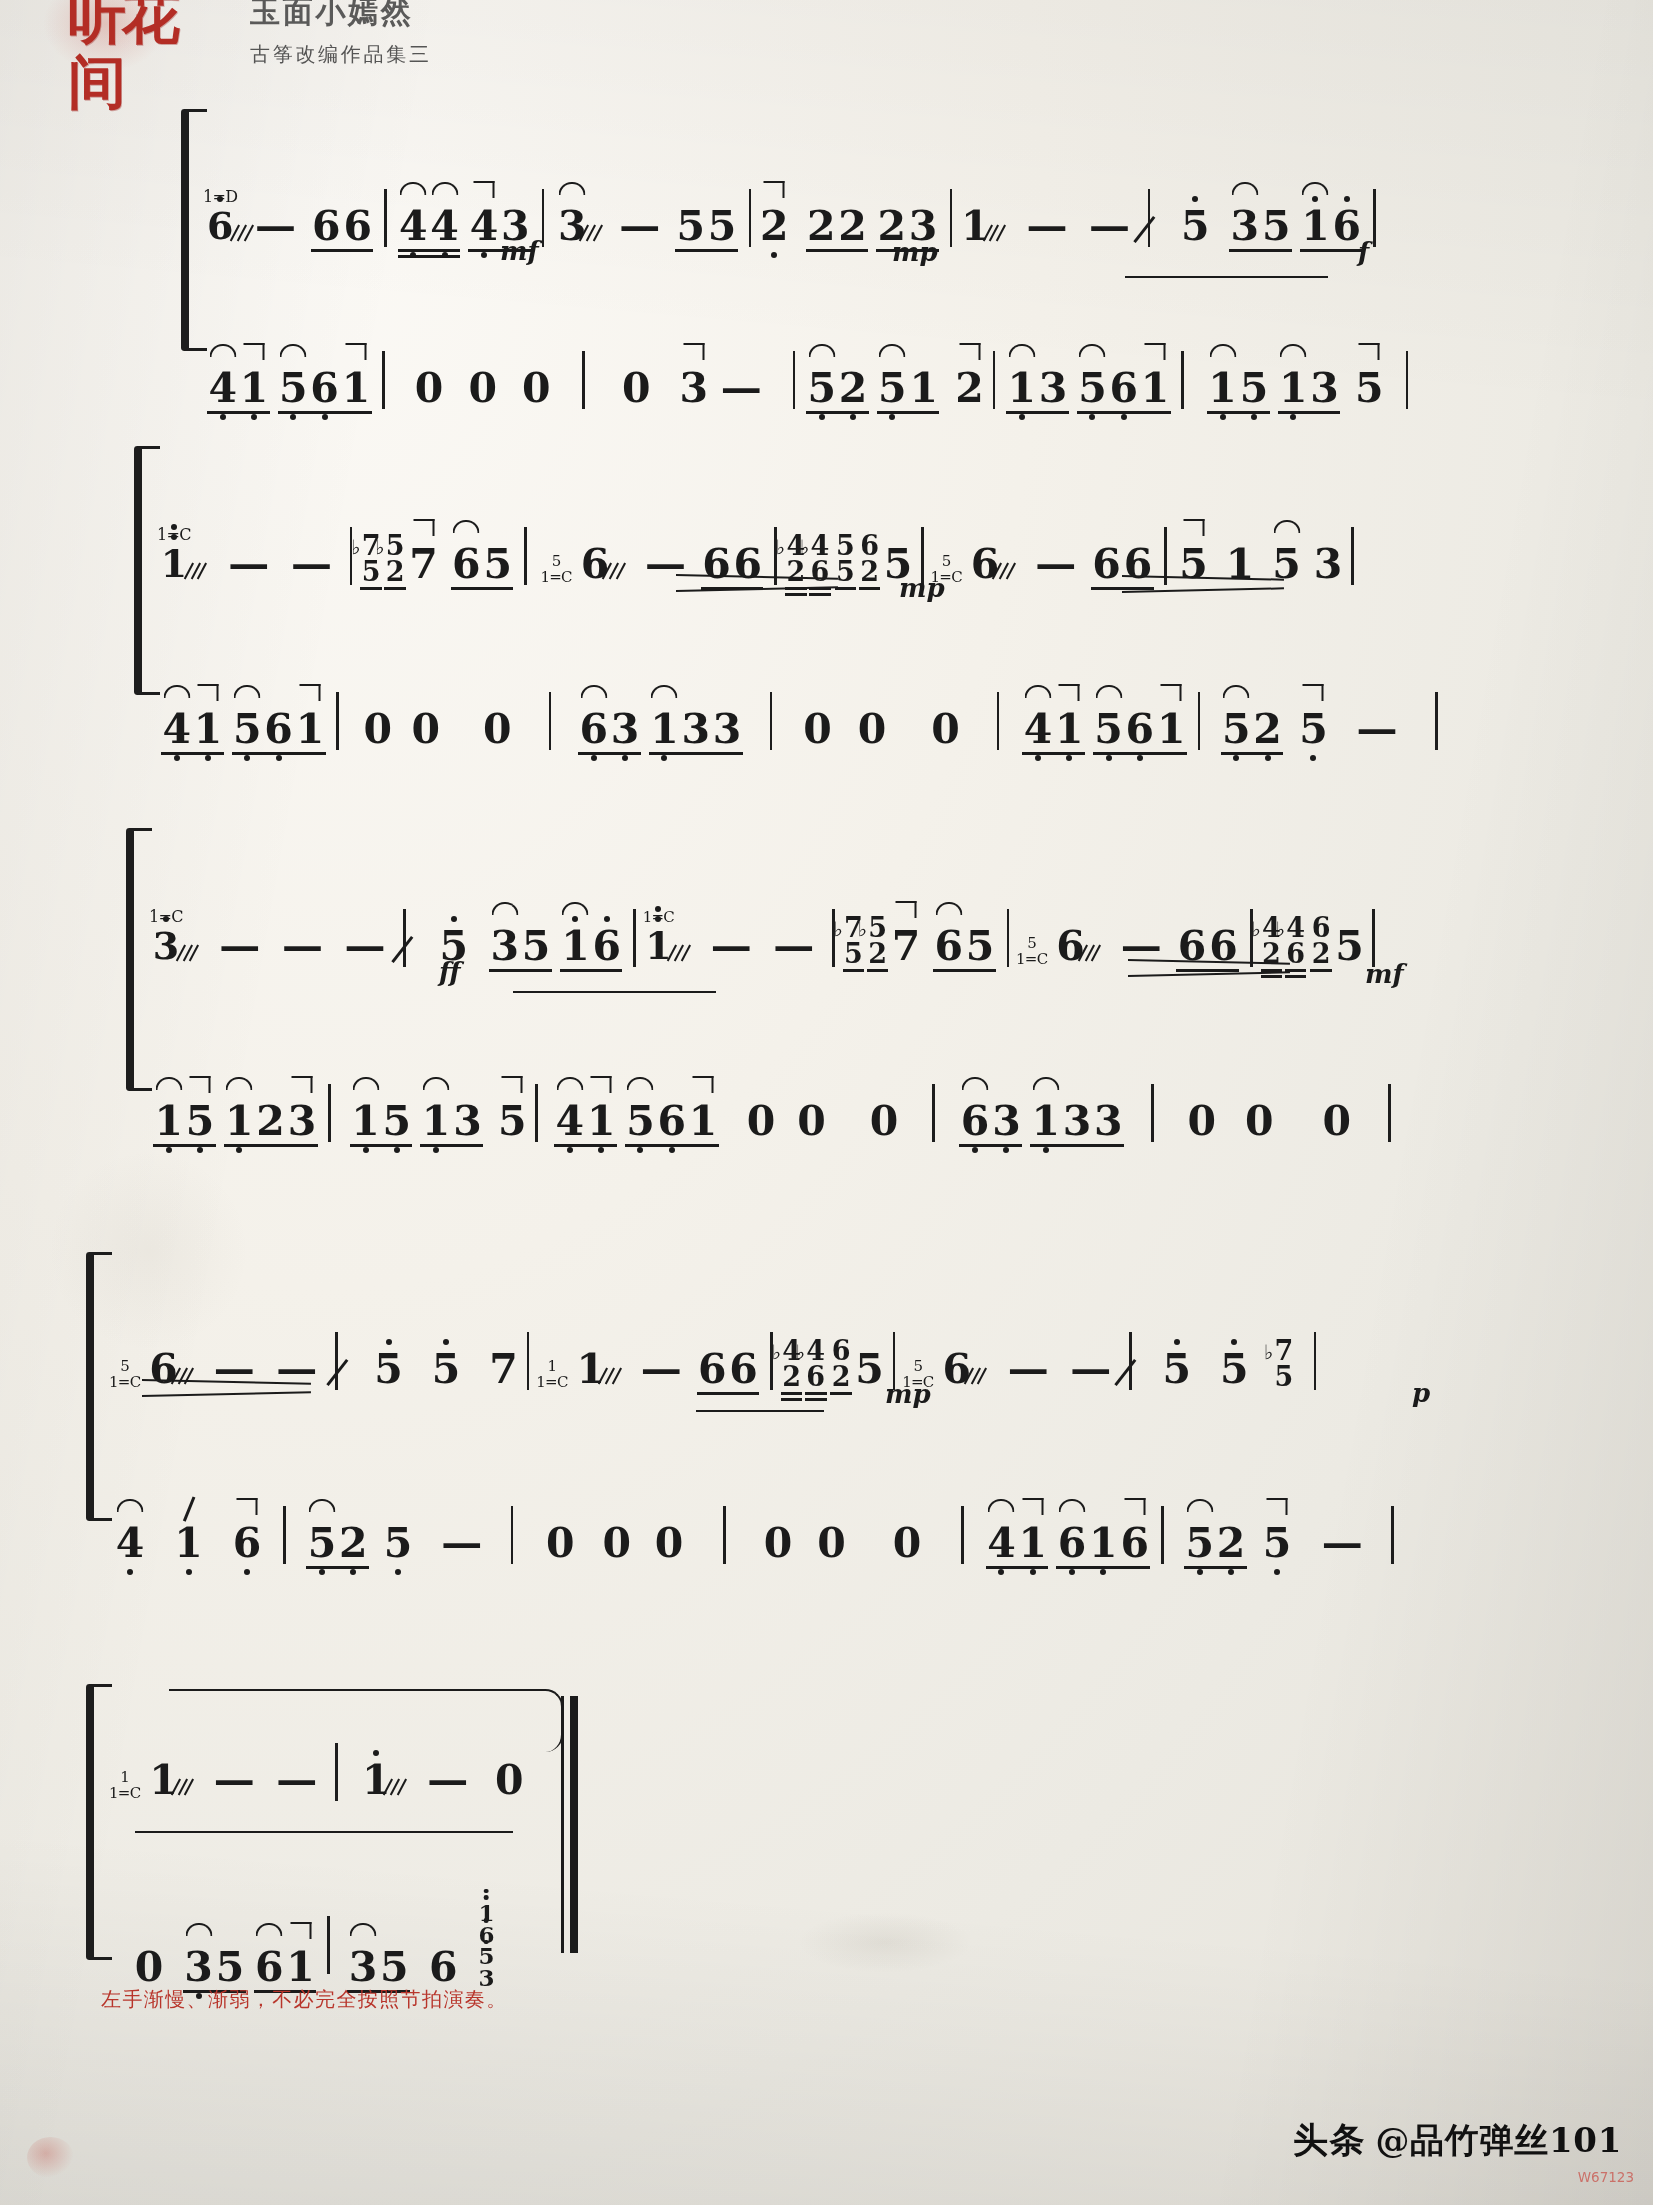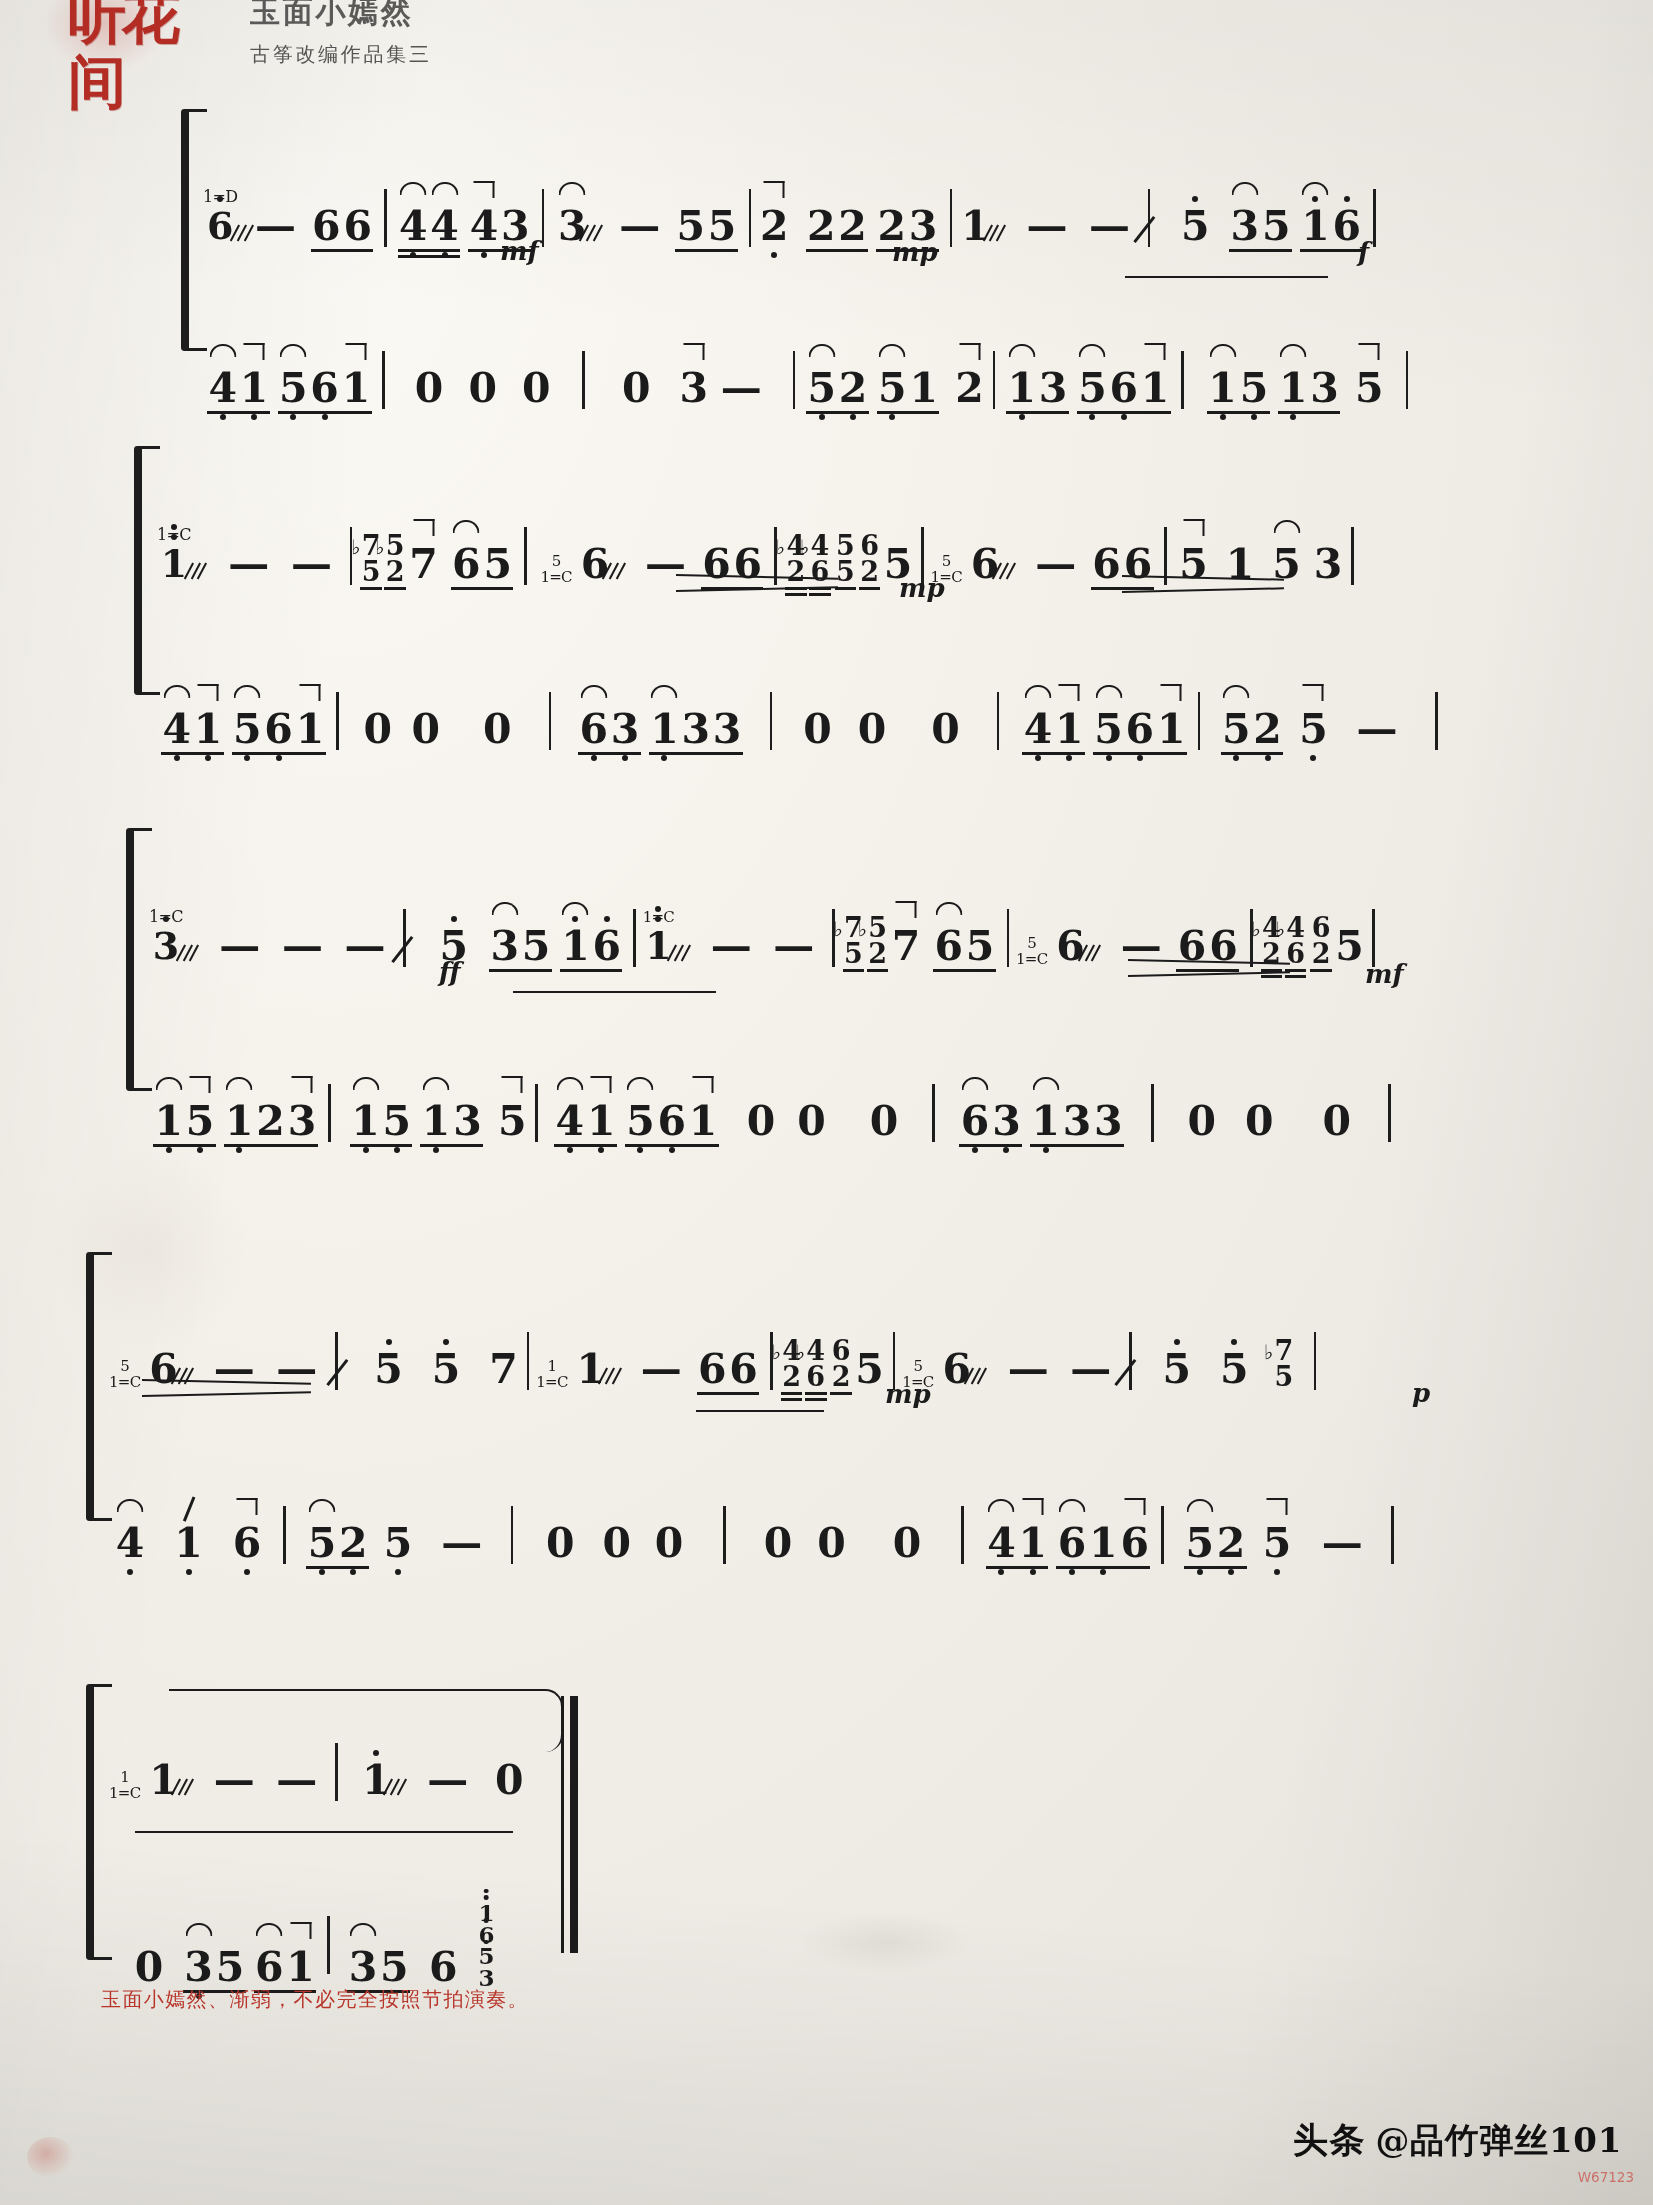--- a/index.html
+++ b/index.html
@@ -800,21 +800,21 @@
       <span class="b" style="font-size:23px;line-height:21.6px;">3</span>
     </span>
   </div>
 
   <div class="endbar" style="left:561px;top:27px;height:257px;">
     <i style="width:2.7px;height:257px;margin-right:6.8px;"></i>
     <i style="width:7.4px;height:257px;"></i>
   </div>
 </div>
 
-<div class="footnote" style="left:101px;top:1986px;">玉面小嫣然、渐弱，不必完全按照节拍演奏。</div>
+<div class="footnote" style="left:101px;top:1986px;">左手渐慢、渐弱，不必完全按照节拍演奏。</div>
 
 <div class="wm">
   <span class="tt">头条</span>
   <span class="handle">@品竹弹丝101</span>
 </div>
 <div class="wm-small">W67123</div>
 <div class="corner-mark"></div>
 
 
 </body></html>

